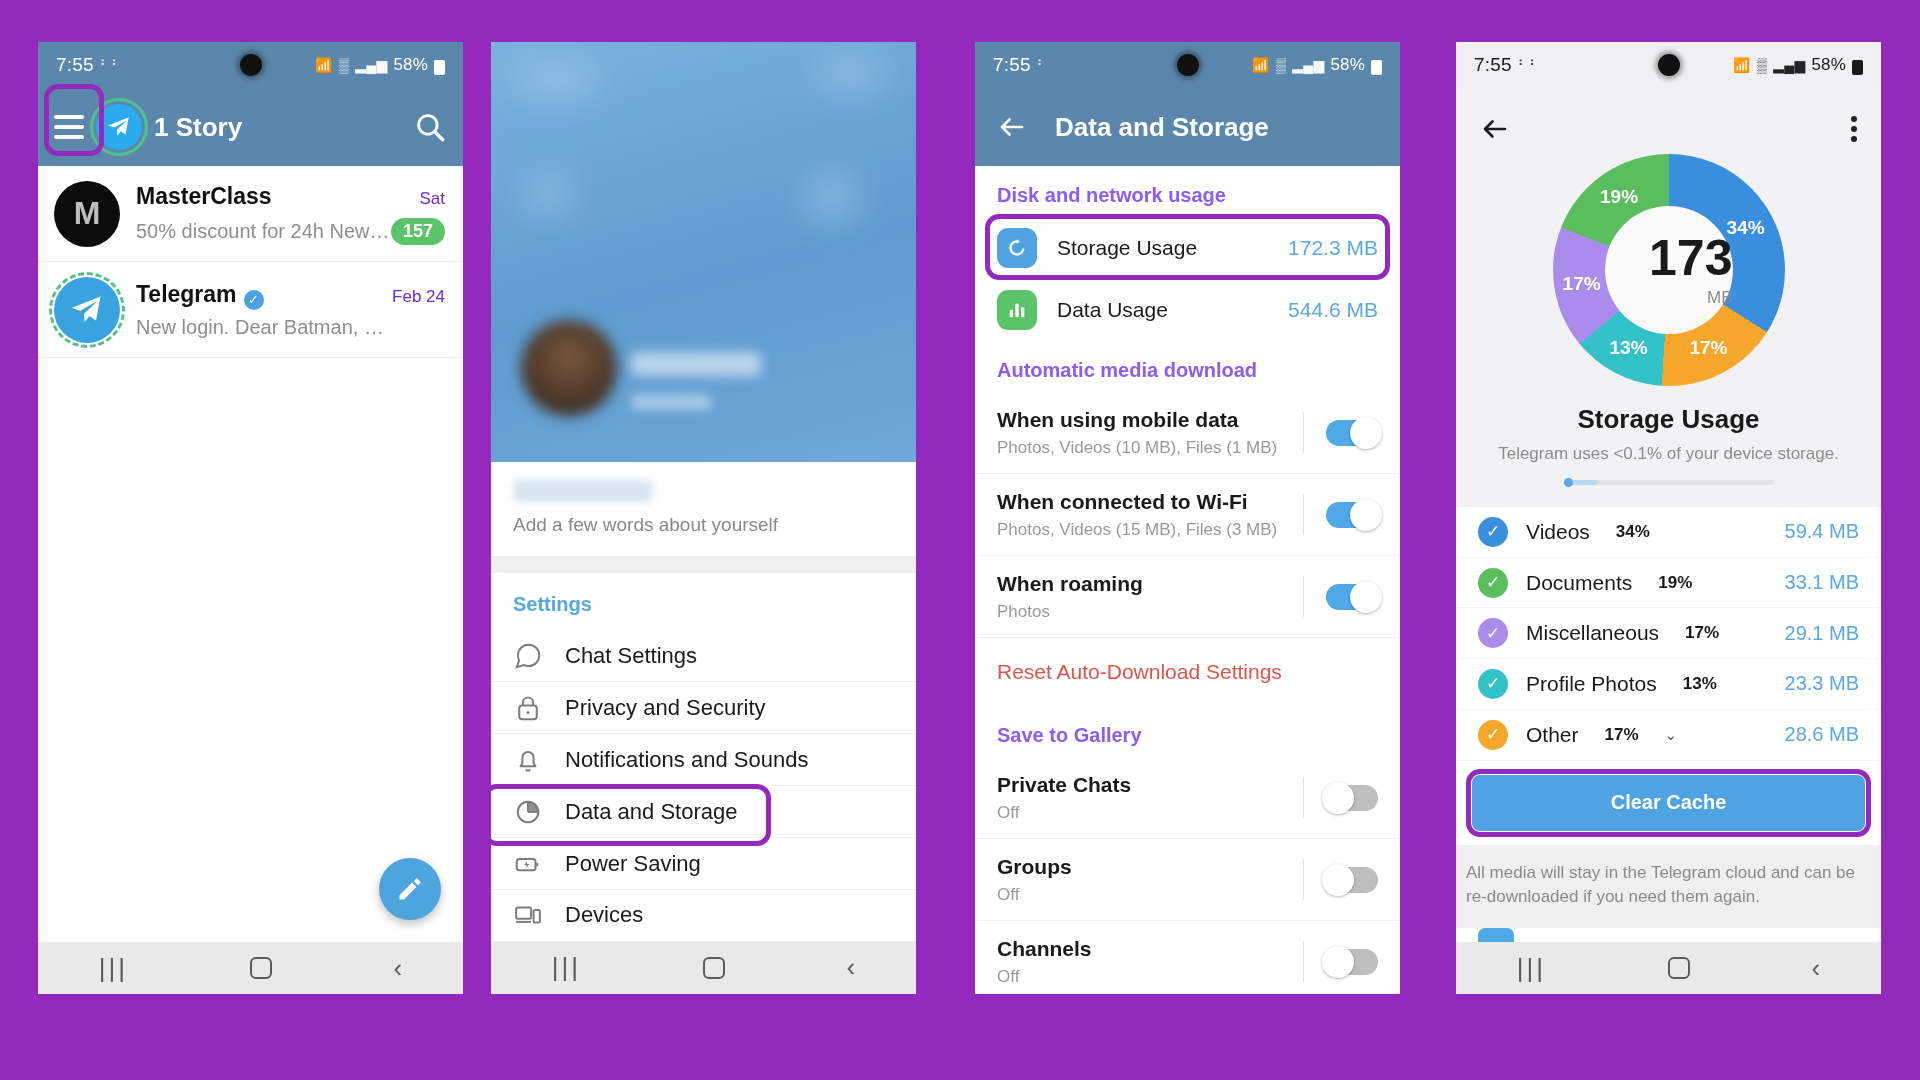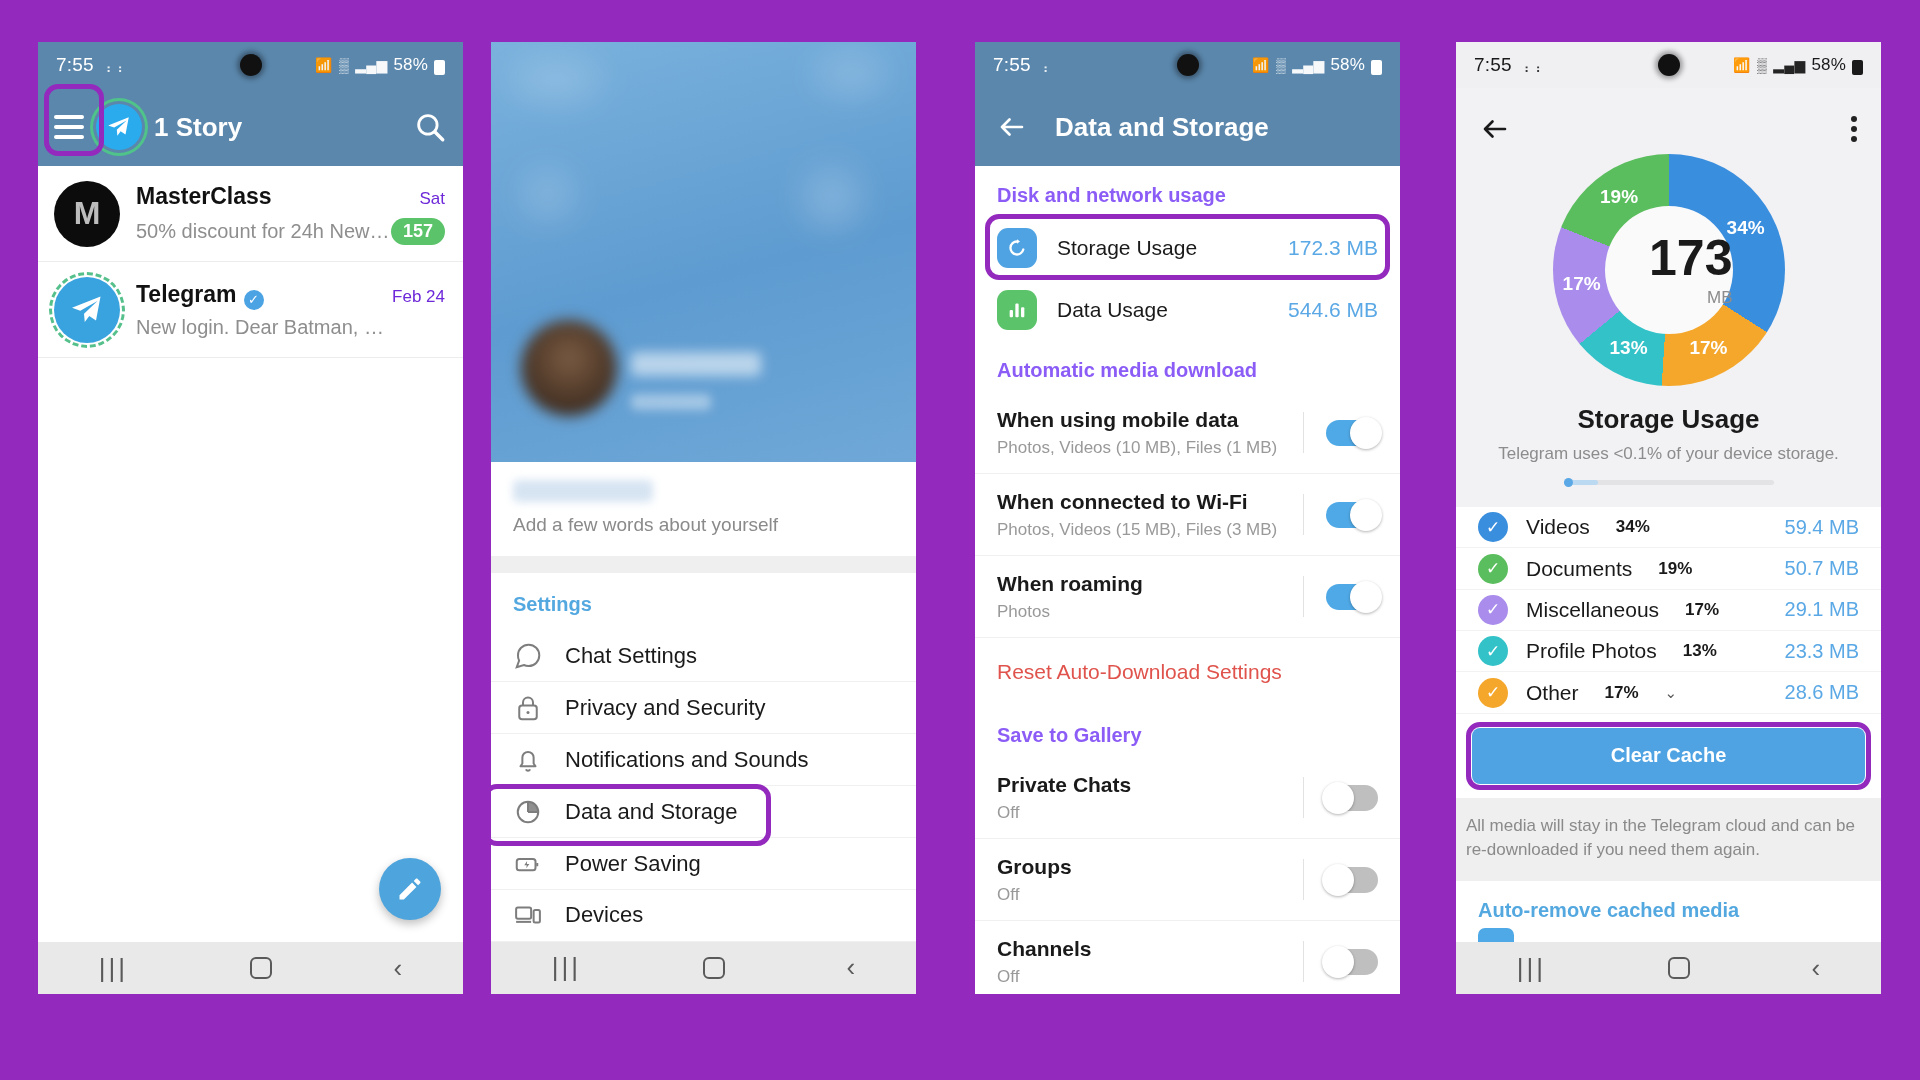--- a/index.html
+++ b/index.html
@@ -31,21 +31,21 @@
   .statusbar {
     height: 46px; flex: 0 0 46px;
     display: flex; align-items: center;
     padding: 0 18px;
     position: relative;
     font-size: 19px;
     letter-spacing: .2px;
   }
   .statusbar.dark { background: #5B87AC; color: #ffffff; }
   .statusbar.light { background: #F0EFF2; color: #1a1a1a; }
-  .sb-left { display: flex; align-items: flex-end; gap: 12px; }
+  .sb-left { display: flex; align-items: flex-start; gap: 6px; }
   .sb-time { font-size: 19px; }
   .sb-dots { font-size: 13px; opacity: .85; letter-spacing: 2px; }
   .sb-right {
     margin-left: auto; display: flex; align-items: center; gap: 6px;
     font-size: 17px;
   }
   .sb-icn { font-size: 14px; opacity: .95; }
   .sb-batt {
     width: 11px; height: 15px; border-radius: 2px;
     background: currentColor; display: inline-block;
@@ -631,21 +631,21 @@
     <div class="legrow">
       <div class="check" style="background:#3A8EDE;">✓</div>
       <span class="nm">Videos</span>
       <span class="pct">34%</span>
       <span class="sz">59.4 MB</span>
     </div>
     <div class="legrow">
       <div class="check" style="background:#5BBE5E;">✓</div>
       <span class="nm">Documents</span>
       <span class="pct">19%</span>
-      <span class="sz">50.7 MB</span>
+      <span class="sz">33.1 MB</span>
     </div>
     <div class="legrow">
       <div class="check" style="background:#A98CEB;">✓</div>
       <span class="nm">Miscellaneous</span>
       <span class="pct">17%</span>
       <span class="sz">29.1 MB</span>
     </div>
     <div class="legrow">
       <div class="check" style="background:#32C2C8;">✓</div>
       <span class="nm">Profile Photos</span>
@@ -659,21 +659,20 @@
       <span class="chev">⌄</span>
       <span class="sz">28.6 MB</span>
     </div>
 
     <div class="clearbtn-wrap" style="position:relative;">
       <button class="clearbtn">Clear Cache</button>
       <div class="hl" style="left:10px;top:8px;width:405px;height:68px;"></div>
     </div>
 
     <div class="foot-note">All media will stay in the Telegram cloud and can be re-downloaded if you need them again.</div>
-    <div class="auto-title">Auto-remove cached media</div>
     <div class="auto-stub">
         <i></i>
       </div>
 
     <div style="flex:1;background:#fff;"></div>
     <div class="navbar">
       <span class="nav-recent">|||</span>
       <span class="nav-home"></span>
       <span>‹</span>
     </div>

